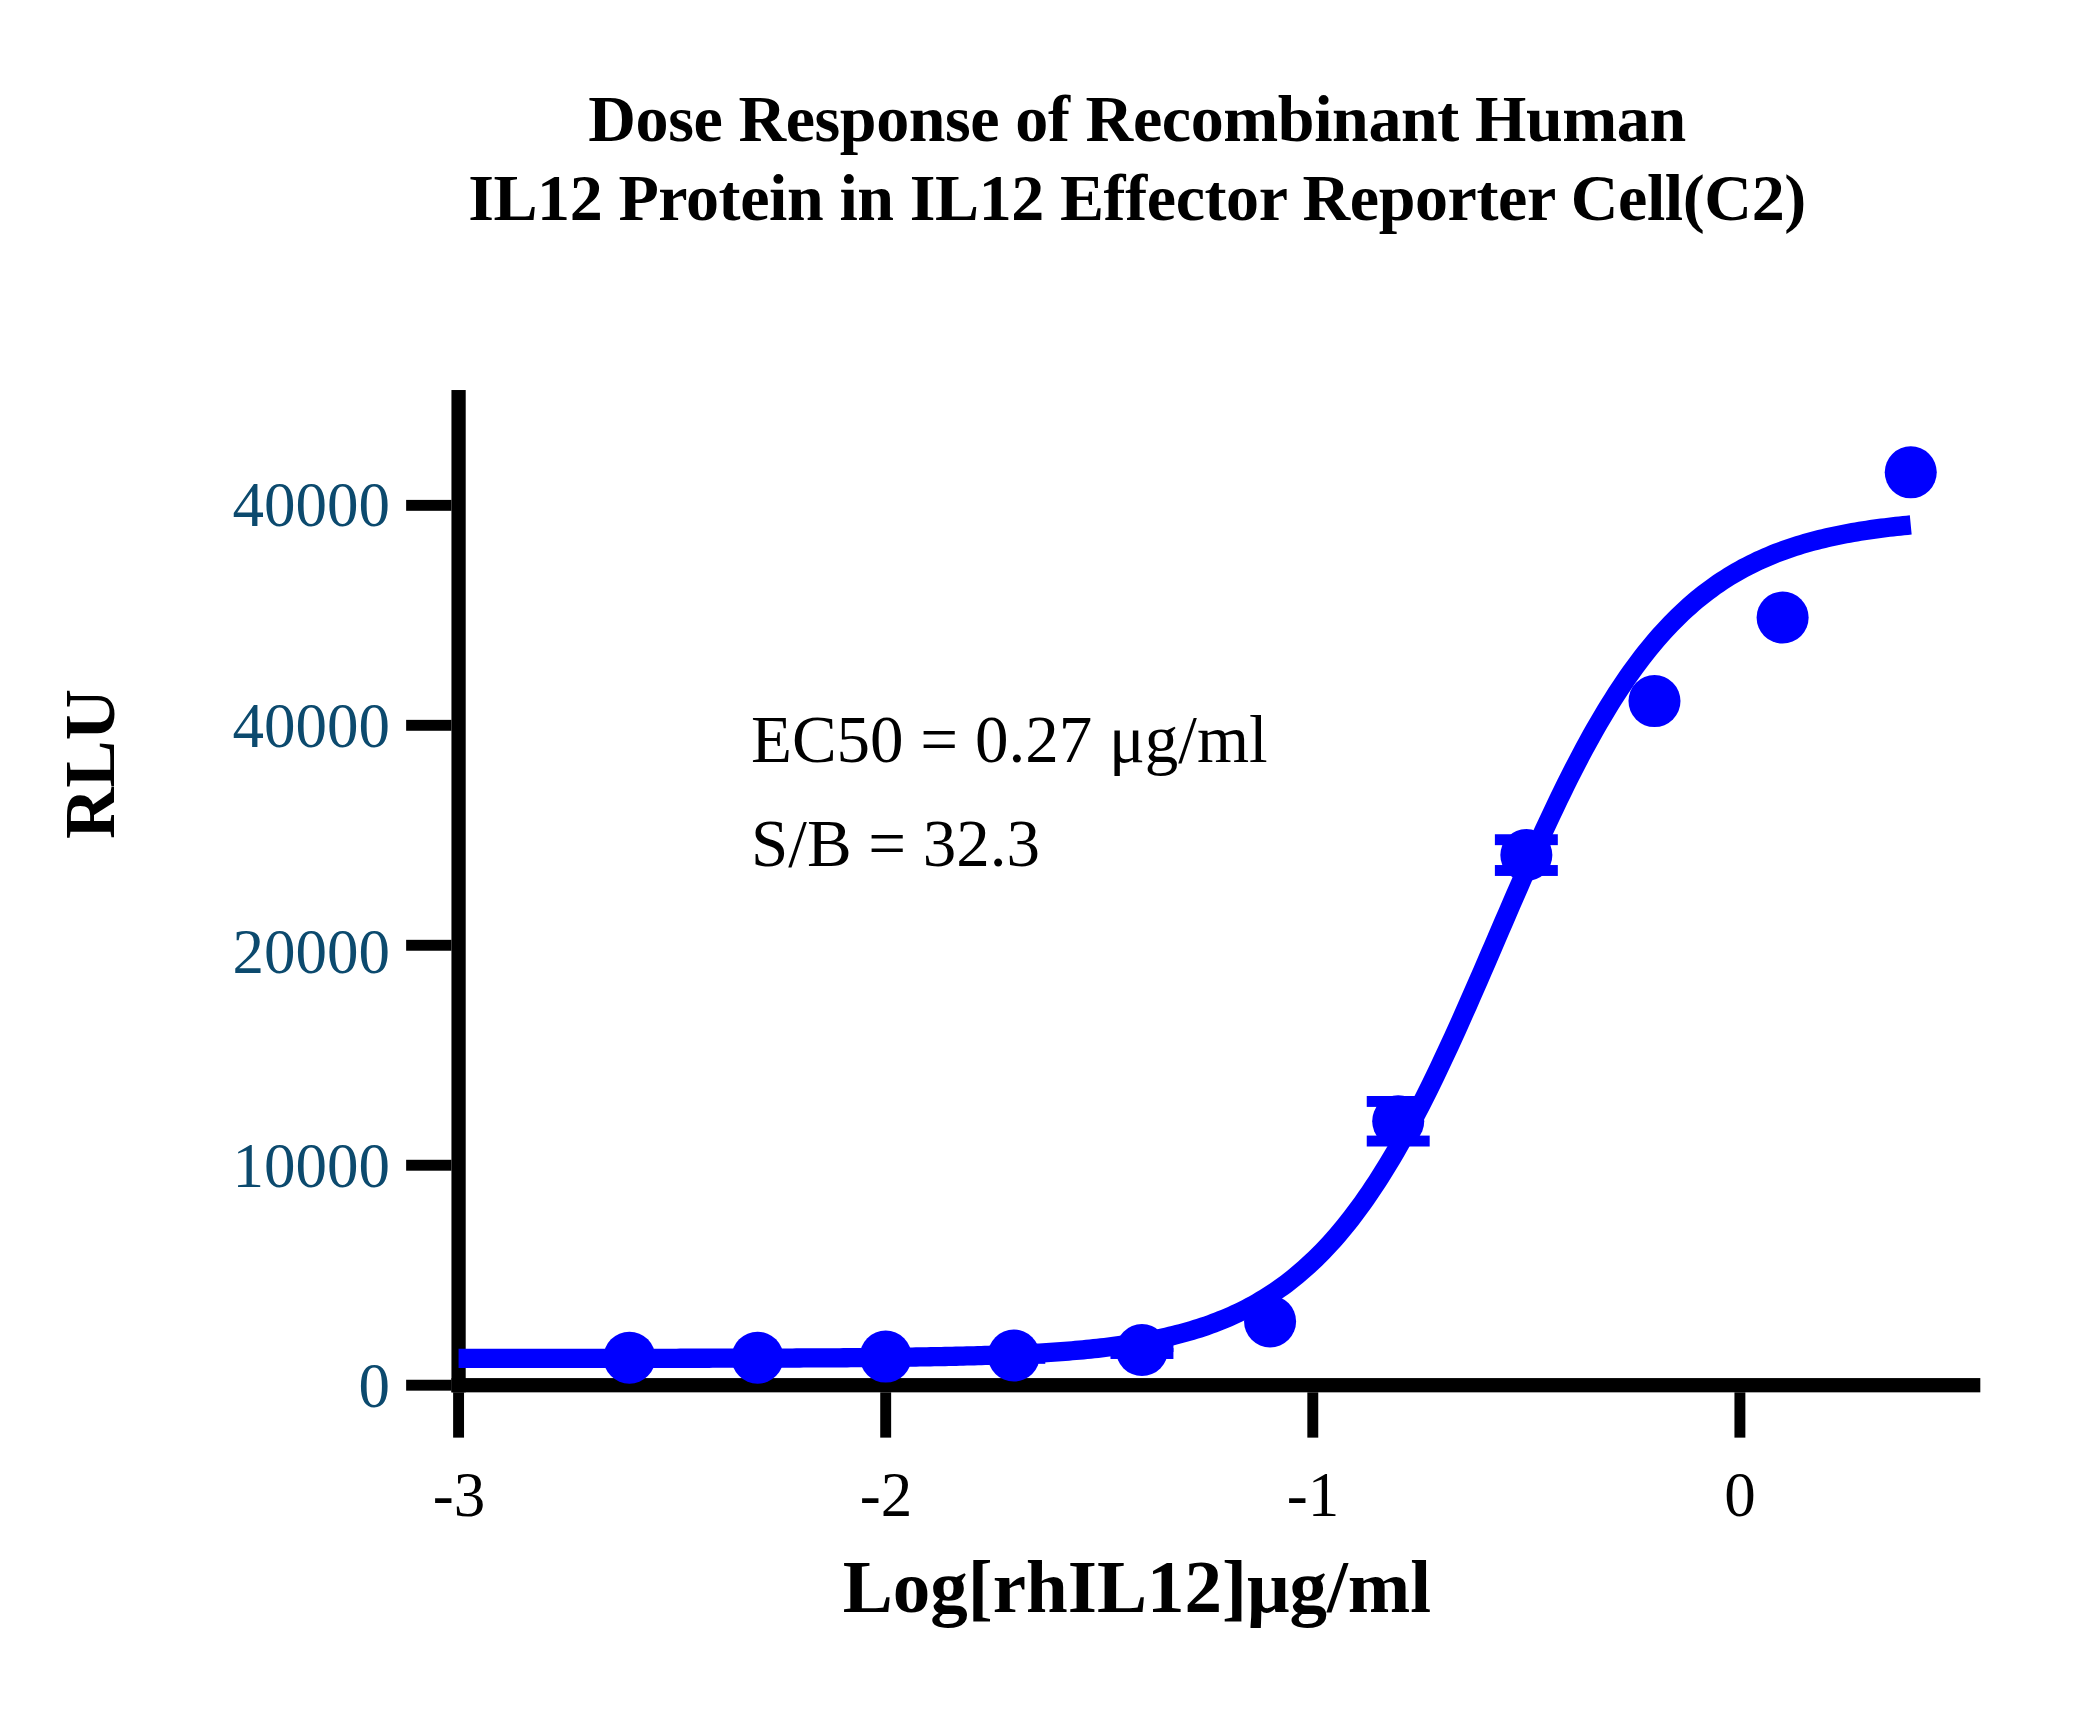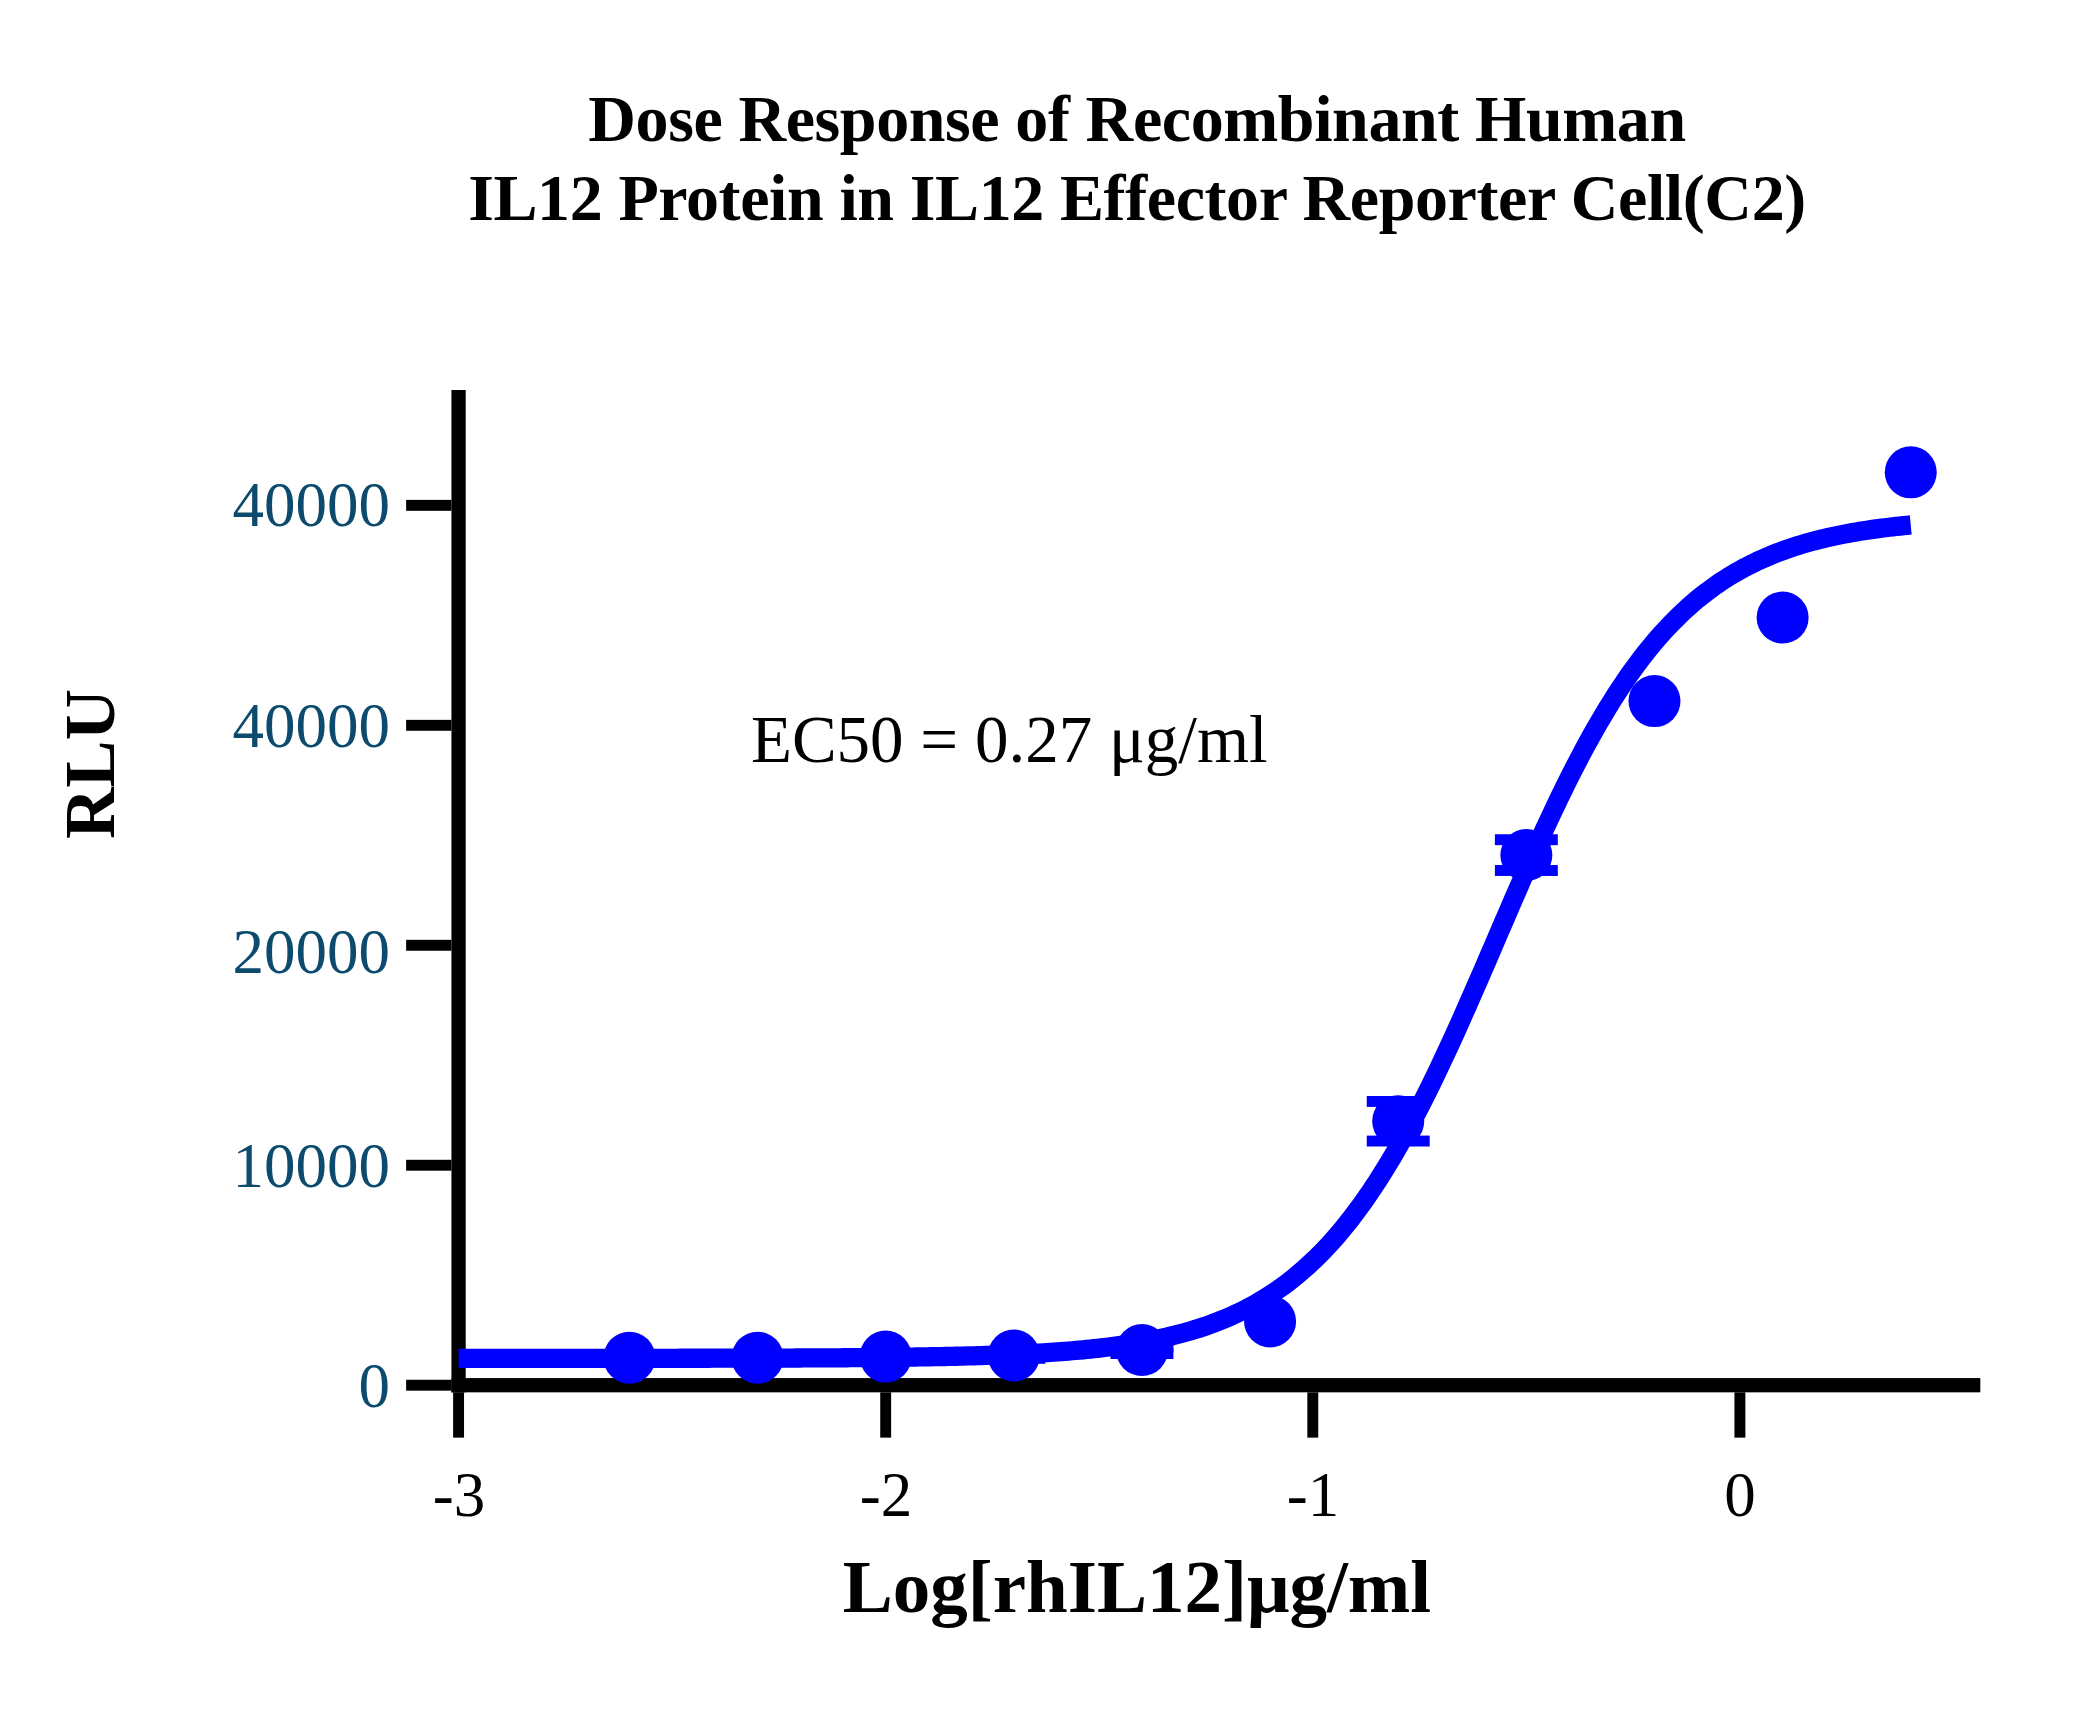--- a/index.html
+++ b/index.html
@@ -168,15 +168,16 @@
       <div class="xtick-label" style="left: 459px; top: 1459px;">-3</div>
       <div class="xtick-label" style="left: 886px; top: 1459px;">-2</div>
       <div class="xtick-label" style="left: 1313px; top: 1459px;">-1</div>
       <div class="xtick-label" style="left: 1740px; top: 1459px;">0</div>
     </div>
 
   <div id="y-axis-title">RLU</div>
   <div id="x-axis-title">Log[rhIL12]μg/ml</div>
 
   <div class="annotation-line" id="annot-0">EC50 = 0.27 μg/ml</div>
+  <div class="annotation-line" id="annot-1">S/B = 32.3</div>
 
 </div>
 
 
 </body></html>

